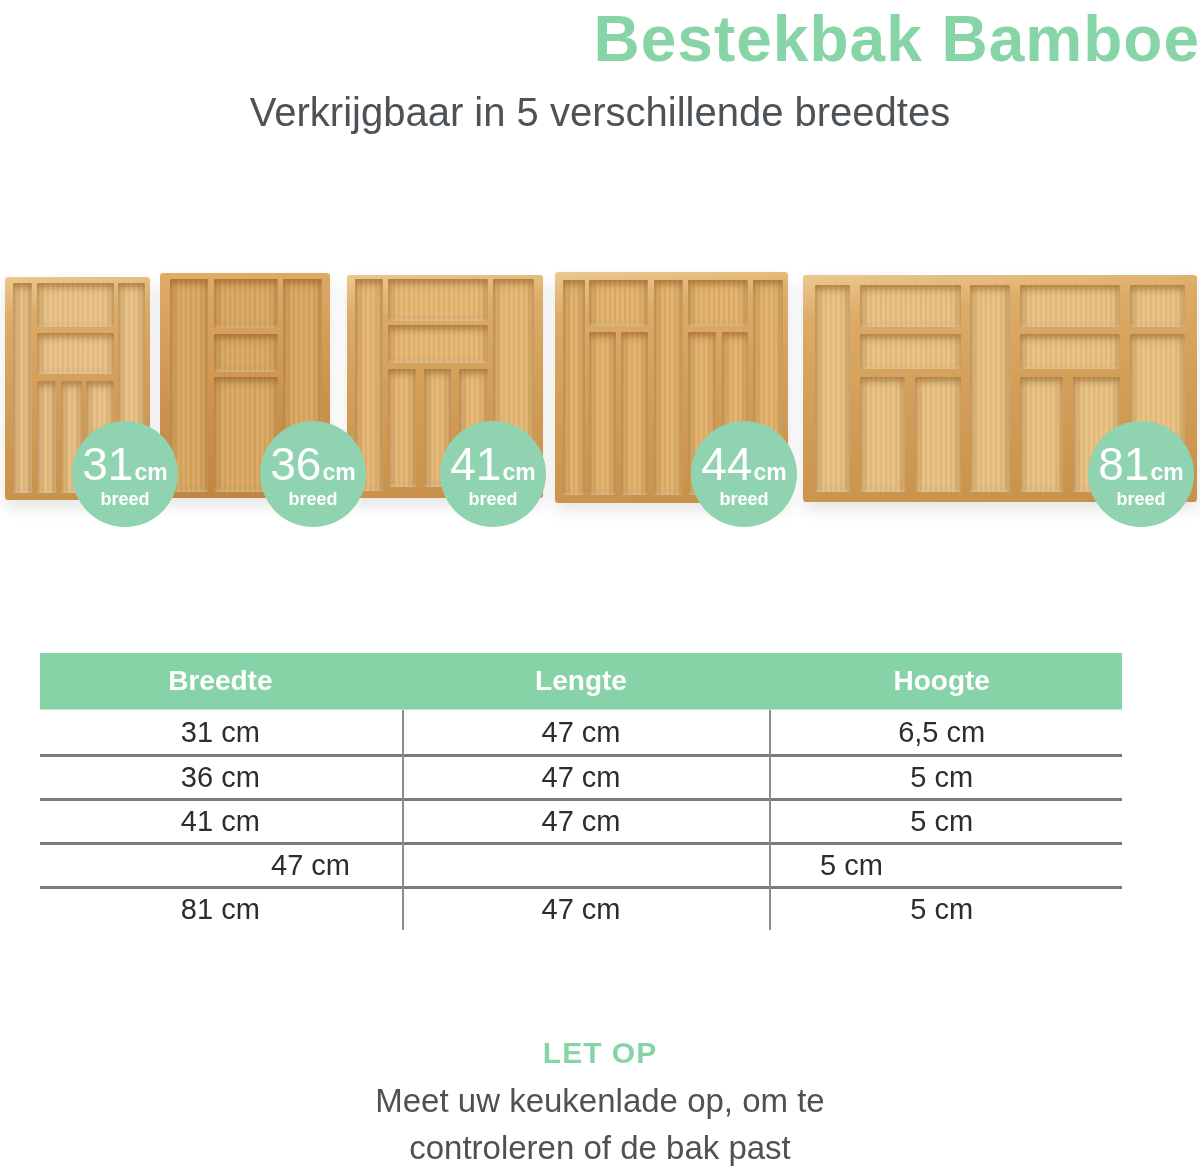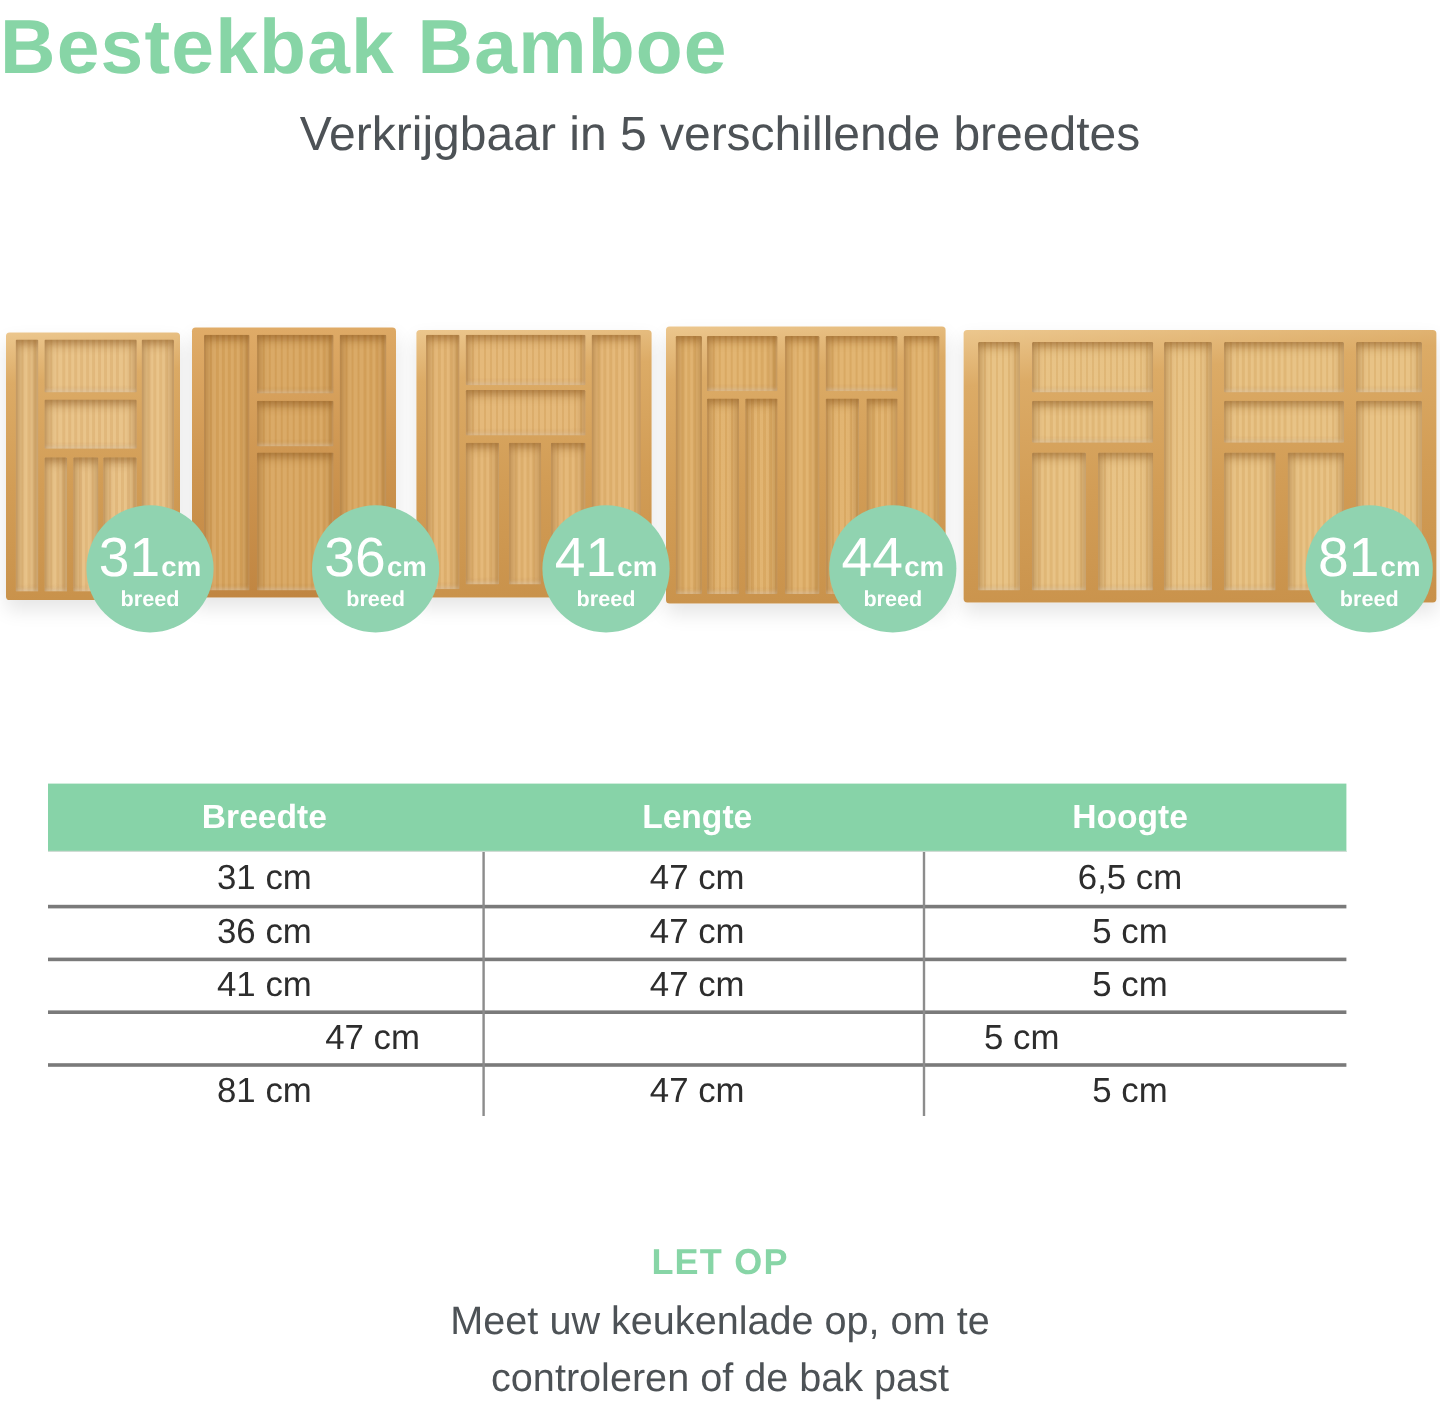--- a/index.html
+++ b/index.html
@@ -10,21 +10,21 @@
     --cell-text:#2d2d2d;
     --row-line:#7a7a7a;
     --column-line:#8c8c8c;
     --header-text:#ffffff;
   }
   *{margin:0;padding:0;box-sizing:border-box;}
   html,body{background:#ffffff;}
   body{font-family:"Liberation Sans", sans-serif;}
   .canvas{position:relative;width:1200px;height:1171px;background:#ffffff;overflow:hidden;}
 
-  .page-title{position:absolute;top:2px;left:0;width:100%;text-align:left;
+  .page-title{position:absolute;top:2px;left:0;width:100%;text-align:right;
     font-size:64px;font-weight:bold;letter-spacing:1px;color:var(--accent-green);}
   .page-subtitle{position:absolute;top:90px;left:0;width:100%;text-align:center;
     font-size:40px;font-weight:400;color:var(--subtitle-gray);}
 
   
   .tray{position:absolute;border-radius:3px;
     background:linear-gradient(175deg,#ecc78e 0%,#dcab66 18%,#d29d56 55%,#c8914a 100%);
     box-shadow:0 8px 16px rgba(0,0,0,0.10);}
   .tray .c{position:absolute;display:block;border-radius:1px;
     background:
@@ -136,21 +136,21 @@
     </div>
     <div class="badge-sub">breed</div>
   </div>
   <div class="badge" style="left:260px;">
     <div class="badge-top">
       <span class="num">36</span>
         <span class="unit">cm</span>
     </div>
     <div class="badge-sub">breed</div>
   </div>
-  <div class="badge" style="left:452px;">
+  <div class="badge" style="left:440px;">
     <div class="badge-top">
       <span class="num">41</span>
         <span class="unit">cm</span>
     </div>
     <div class="badge-sub">breed</div>
   </div>
   <div class="badge" style="left:691px;">
     <div class="badge-top">
       <span class="num">44</span>
         <span class="unit">cm</span>

